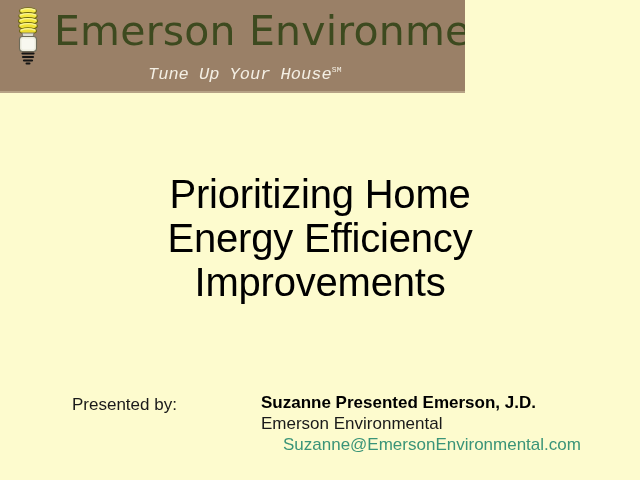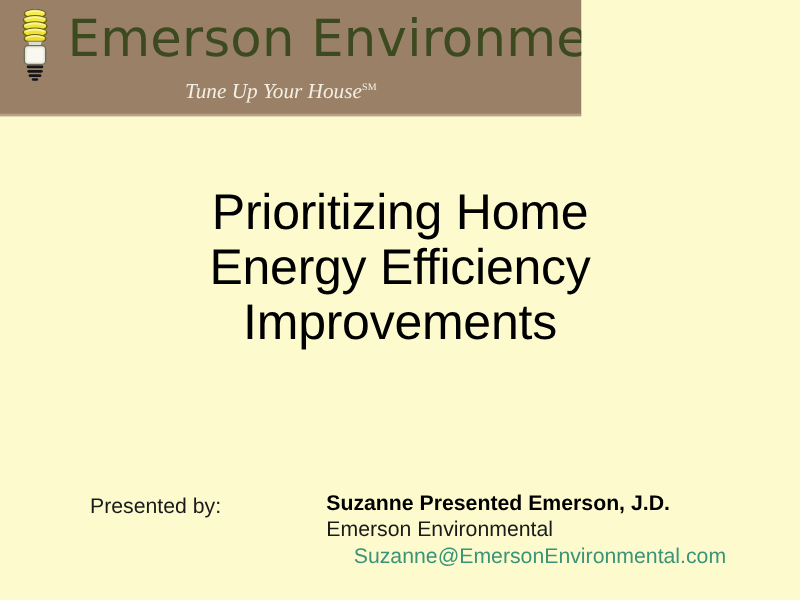--- a/index.html
+++ b/index.html
@@ -73,36 +73,36 @@
 
   #brand-tagline {
     position: absolute;
     left: 148px;
     top: 60px;
     font-size: 17px;
     line-height: 20px;
     font-style: italic;
     color: #f4efe4;
     white-space: nowrap;
-    font-family: Liberation Serif, serif;
+    font-family: Liberation Mono, monospace;
     text-align: right;
   }
   #brand-tagline .sm-mark {
     font-size: 8px;
     vertical-align: super;
     font-style: normal;
     letter-spacing: 0.3px;
   }
 
   
   #slide-title {
     position: absolute;
     left: 0;
     right: 0;
-    top: 148px;
+    top: 172px;
     text-align: center;
     color: #000000;
     font-size: 40px;
     line-height: 44px;
     font-weight: 400;
     letter-spacing: -0.2px;
   }
   #slide-title .title-line {
     display: block;
     white-space: nowrap;

